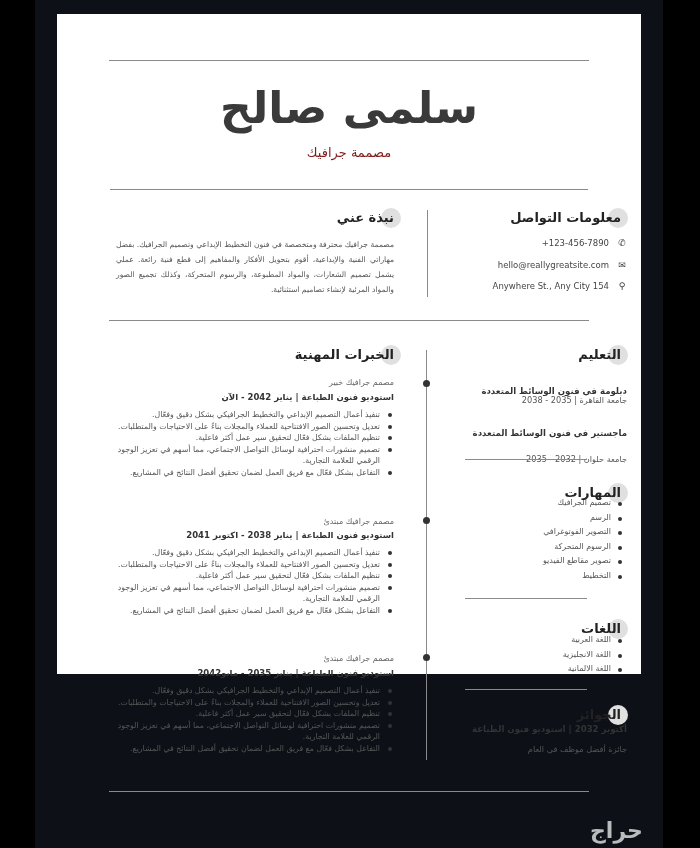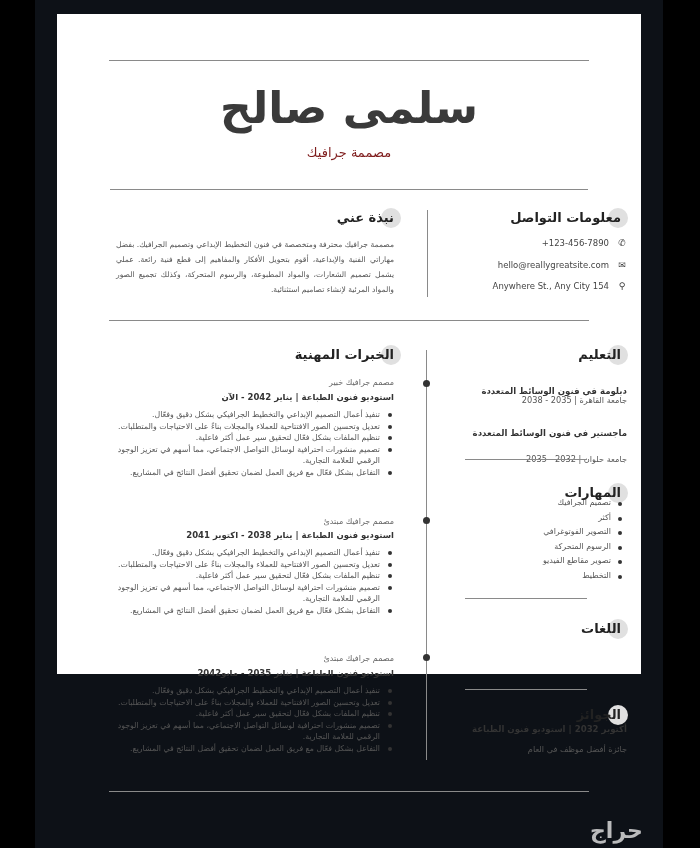--- a/index.html
+++ b/index.html
@@ -96,33 +96,38 @@
   <div class="edu-sub" style="top:440px;text-align:right;">جامعة حلوان | 2032 - 2035</div>
 
   <div class="hr" style="left:408px; width:122px; top:445px;"></div>
 
   <div class="heading" style="right:20px; top:471px;">
     <div class="dot"></div>
     <span class="t">المهارات</span>
   </div>
   <ul class="list" style="right:18px; top:482px;">
     <li>تصميم الجرافيك</li>
-    <li>أكثر</li>
+    <li>الرسم</li>
     <li>التصوير الفوتوغرافي</li>
     <li>الرسوم المتحركة</li>
     <li>تصوير مقاطع الفيديو</li>
     <li>التخطيط</li>
   </ul>
 
   <div class="hr" style="left:408px; width:122px; top:584px;"></div>
 
   <div class="heading" style="right:20px; top:607px;">
     <div class="dot"></div>
     <span class="t">اللغات</span>
   </div>
+  <ul class="list" style="right:18px; top:619px;">
+    <li>اللغة العربية</li>
+    <li>اللغة الانجليزية</li>
+    <li>اللغة الالمانية</li>
+  </ul>
 
   <div class="hr" style="left:408px; width:122px; top:675px;"></div>
 
   <div class="heading" style="right:20px; top:693px;">
     <div class="dot"></div>
     <span class="t">الجوائز</span>
   </div>
   <div class="award-title">أكتوبر 2032  |  استوديو فنون الطباعة</div>
   <div class="award-desc">جائزة أفضل موظف في العام</div>
 

